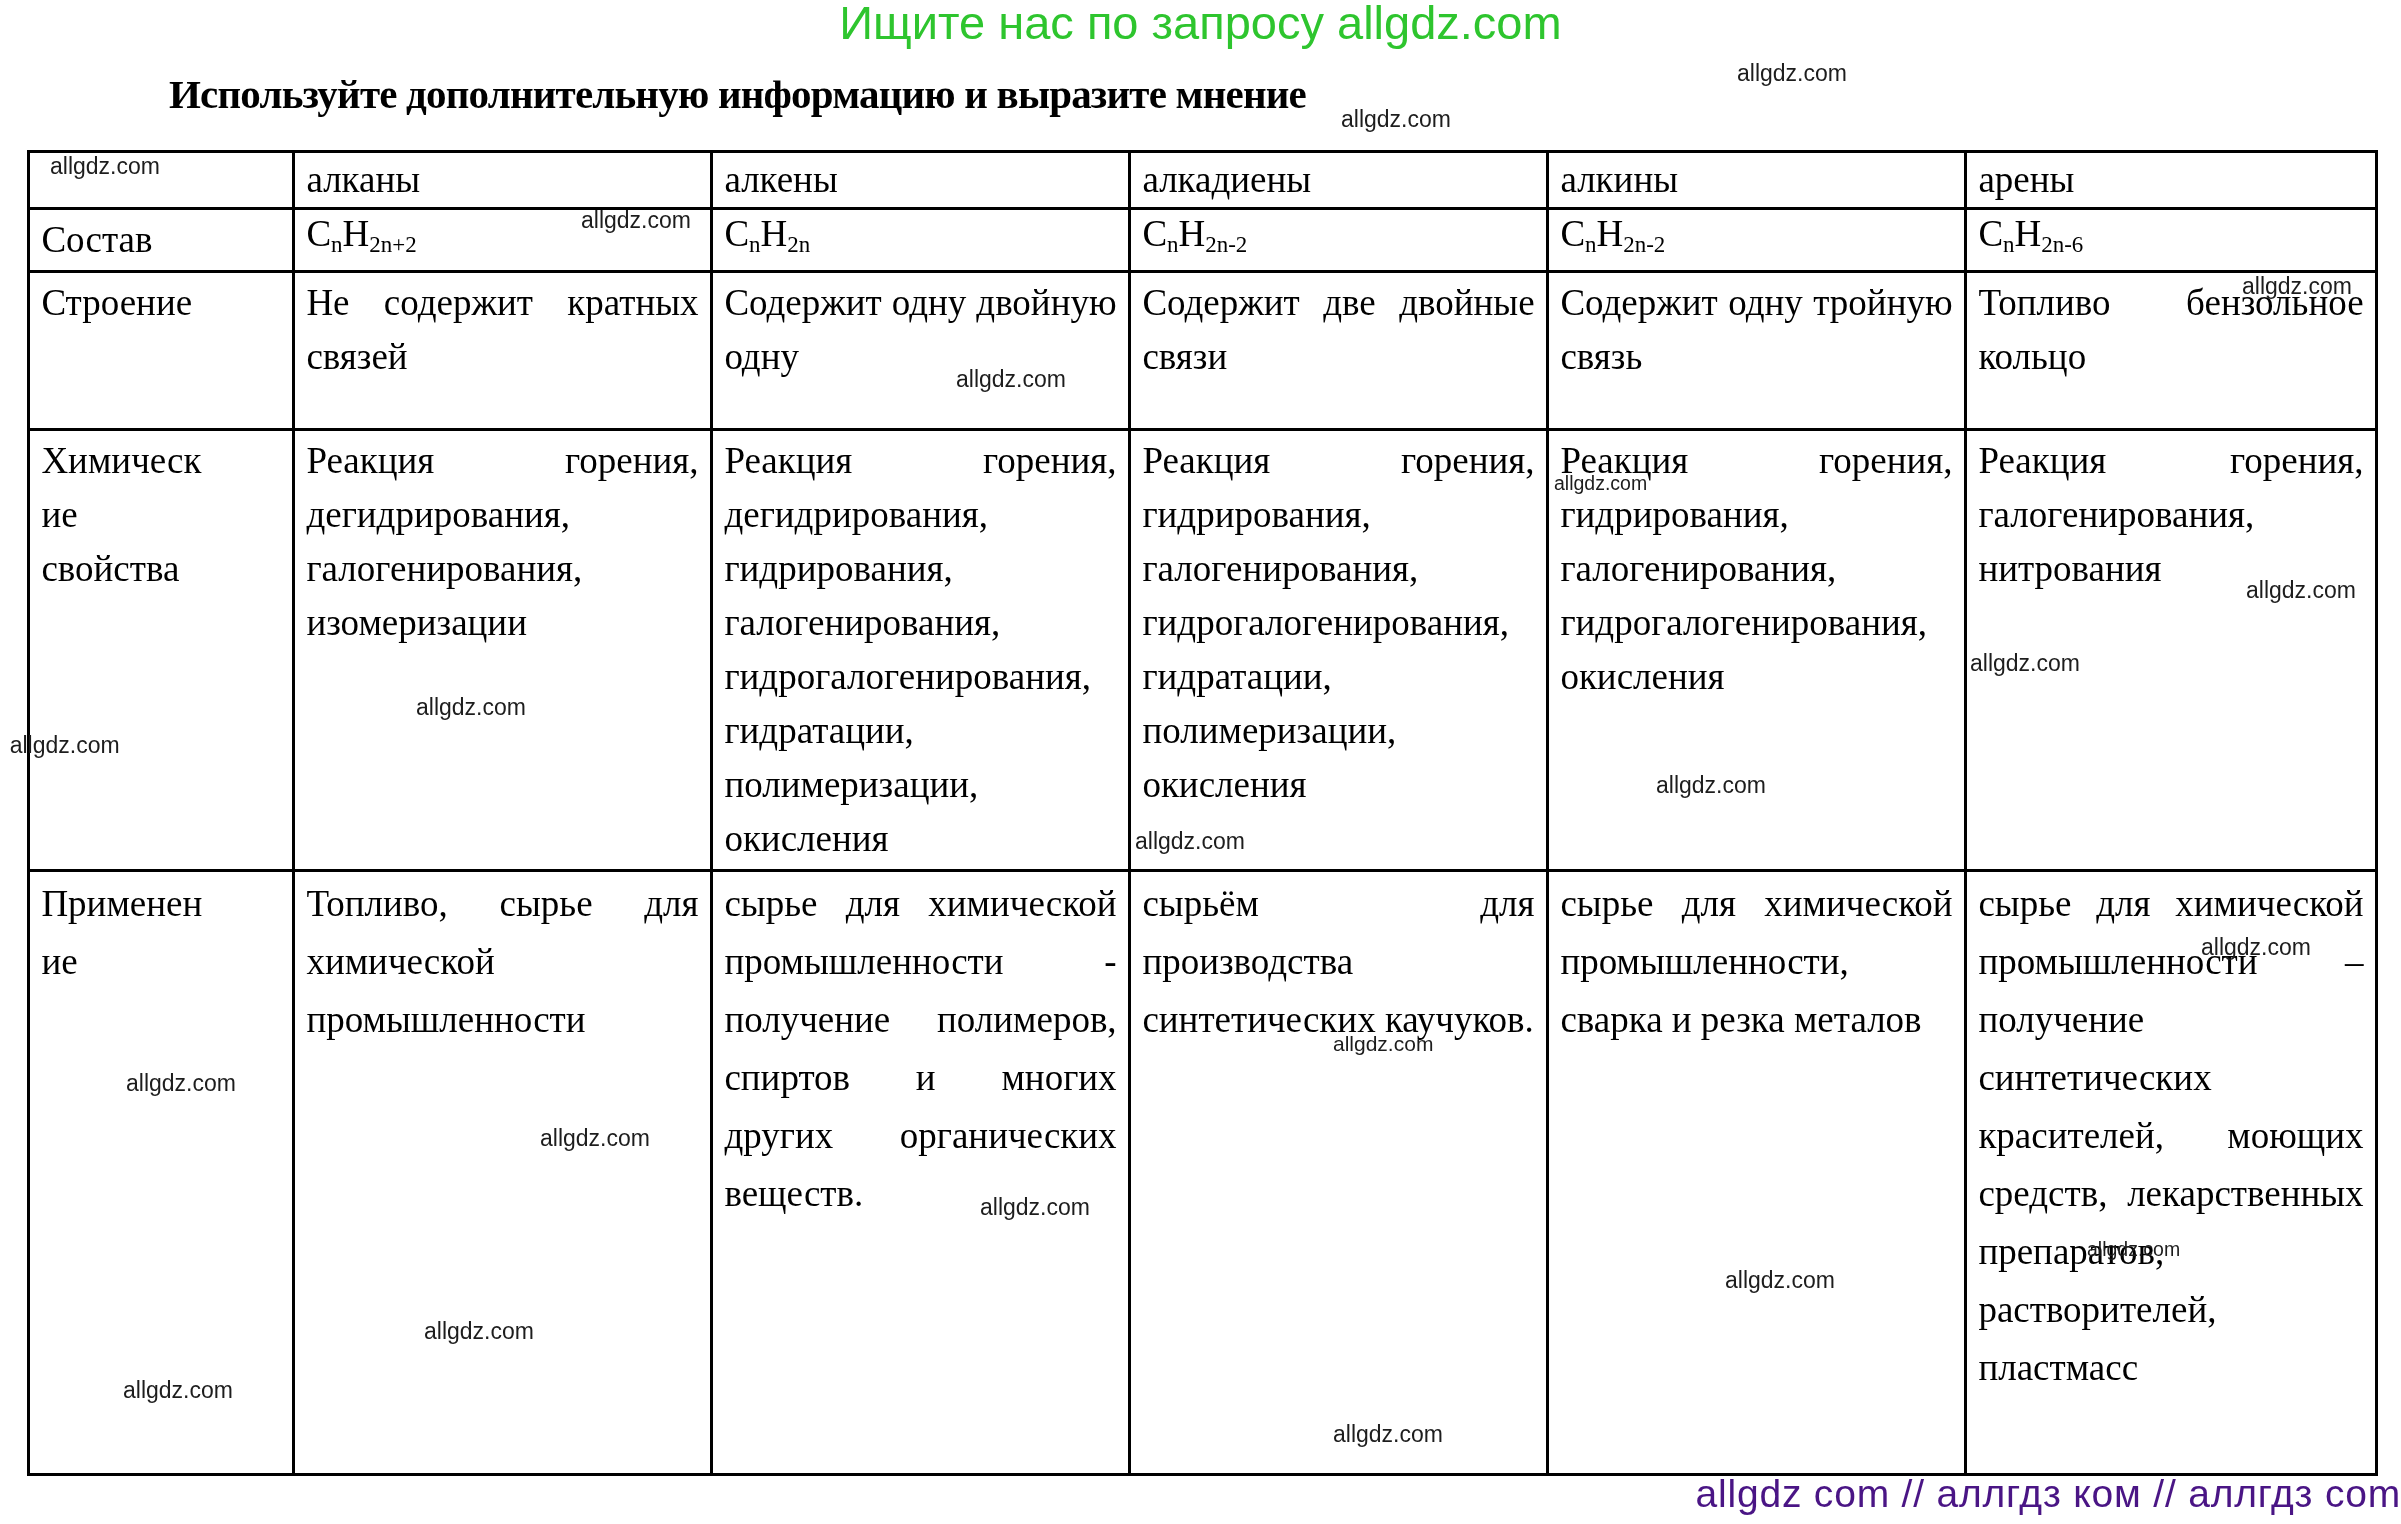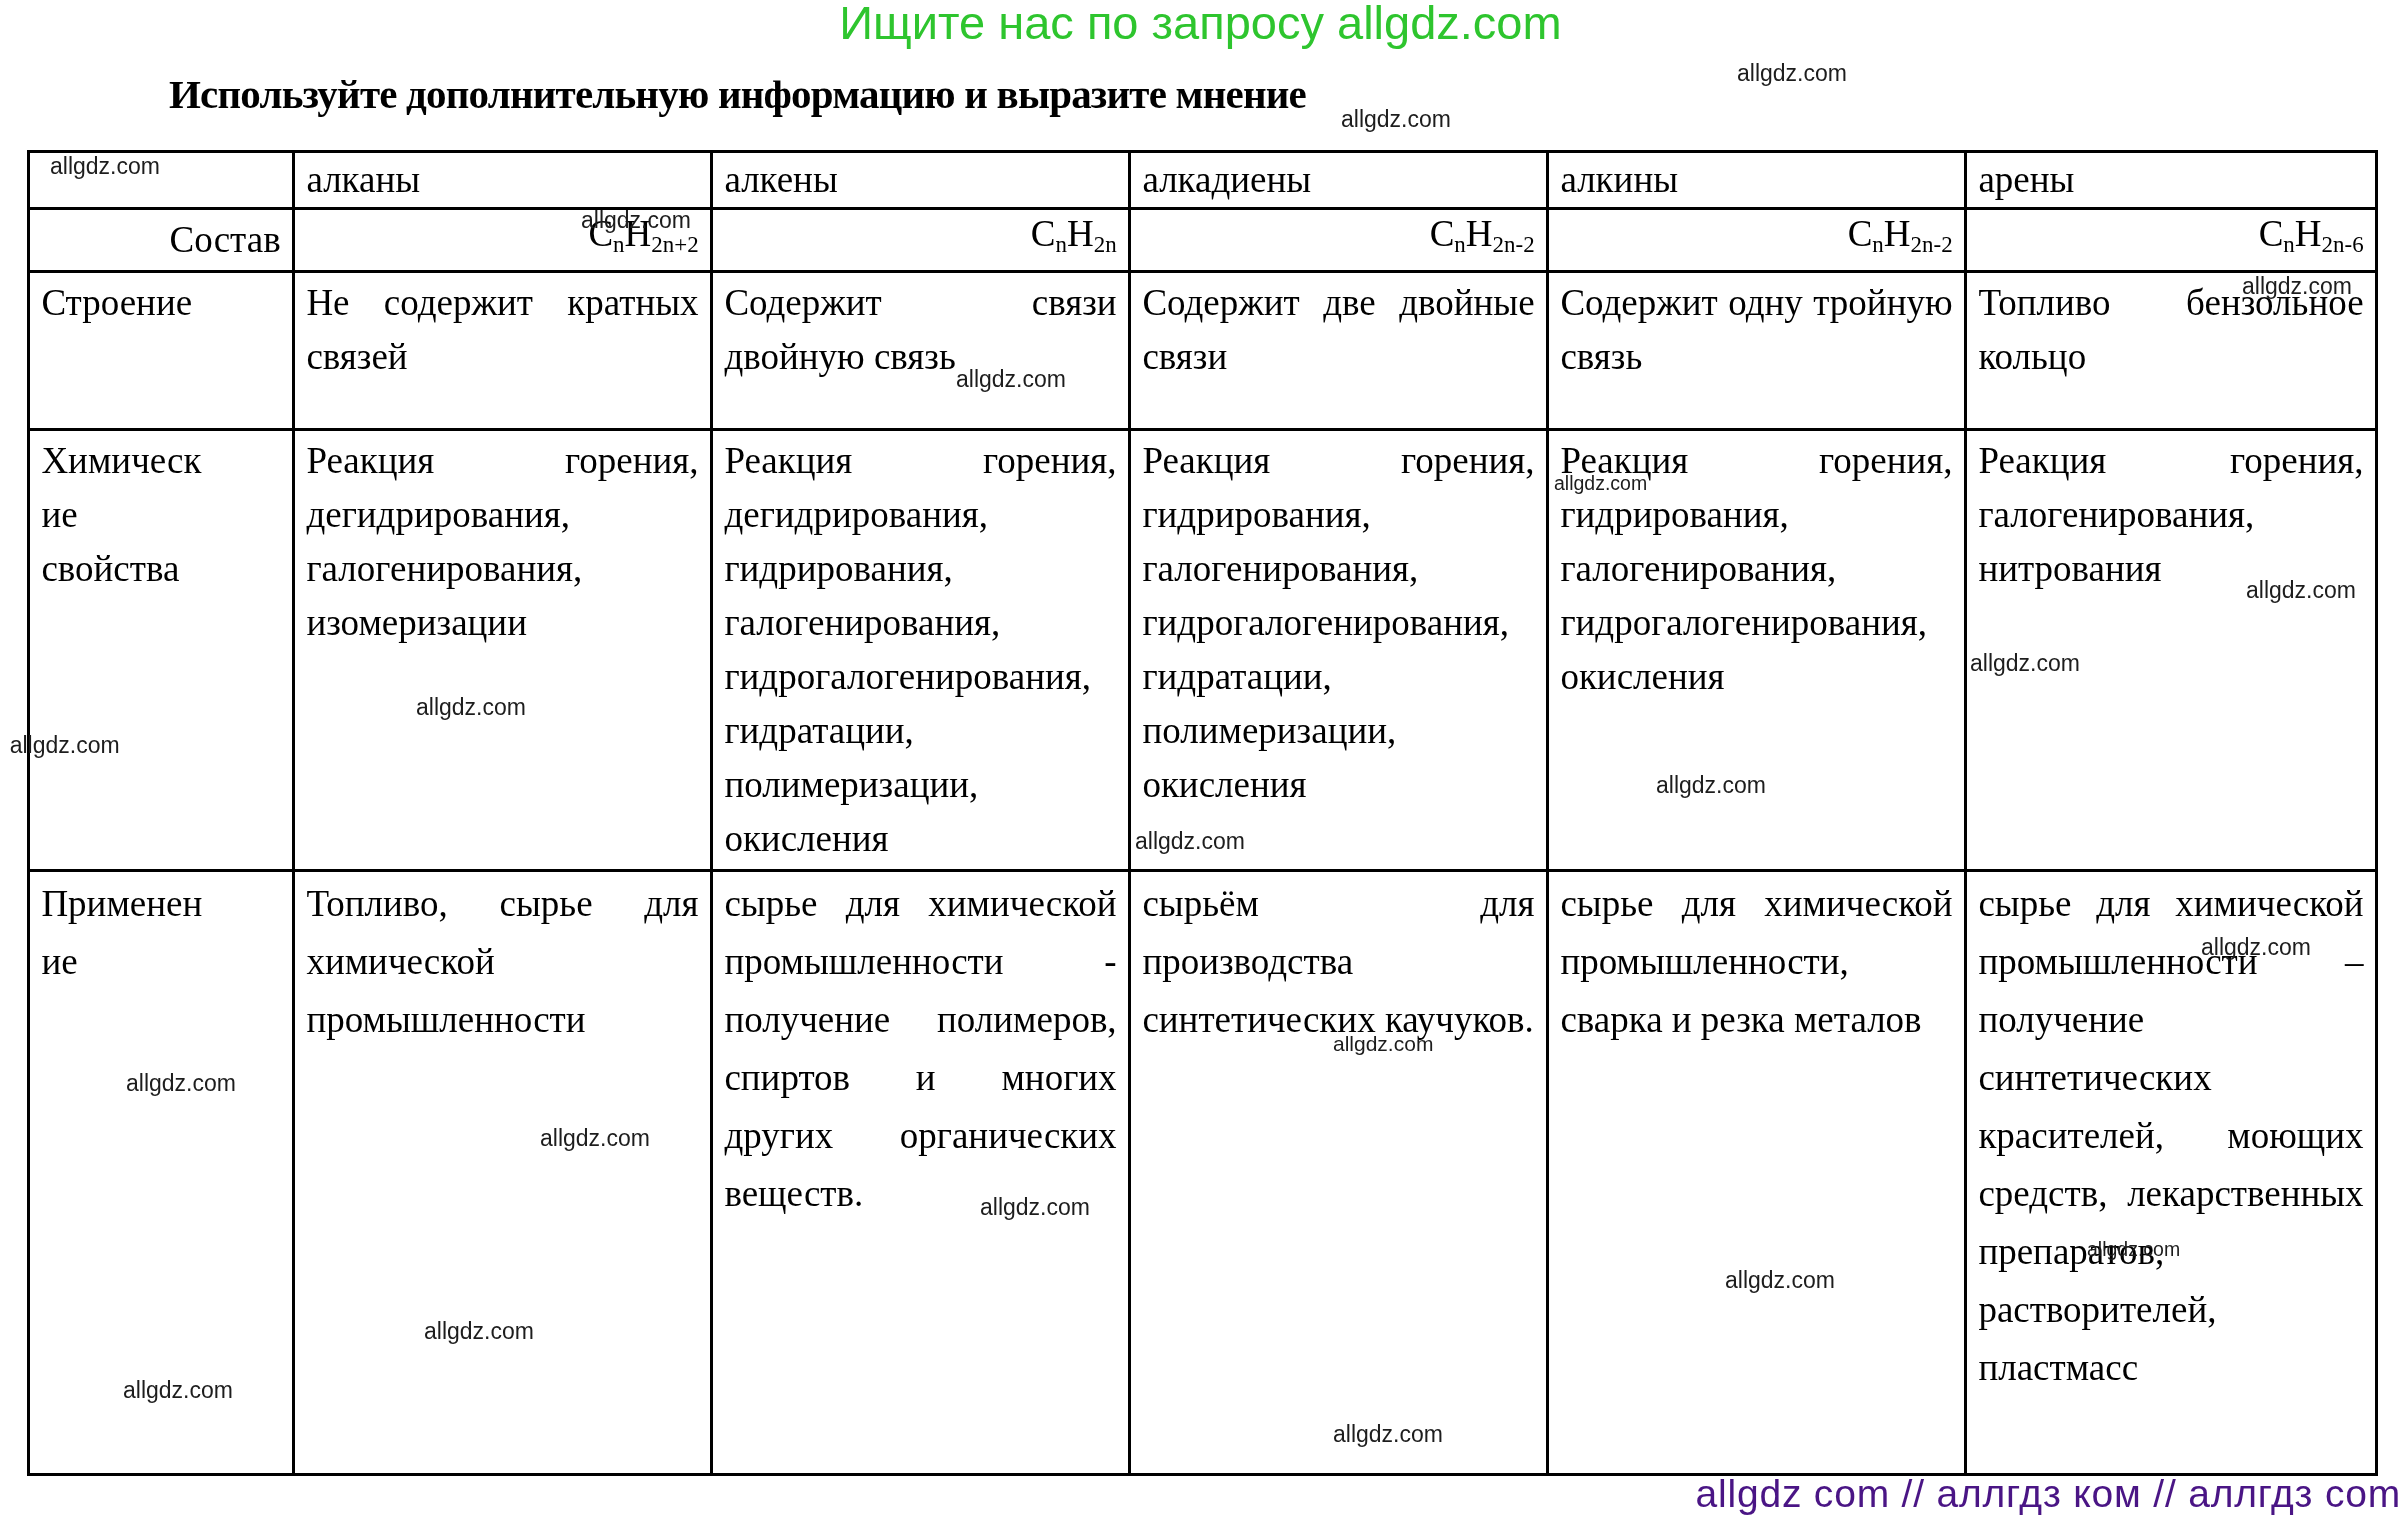--- a/index.html
+++ b/index.html
@@ -38,21 +38,21 @@
     text-align:justify;
     overflow:hidden;
     overflow-wrap:anywhere;
   }
   tr.r-head{height:57px;padding-left:21px;}
   tr.r-comp{height:57px;}
   tr.r-struct{height:158px;}
   tr.r-chem{height:440px;}
   tr.r-app{height:604px;}
   tr.r-head td{vertical-align:bottom;padding-bottom:4.9px;line-height:44px;text-align:left;}
-  tr.r-comp td{vertical-align:middle;line-height:42px;text-align:right;}
+  tr.r-comp td{vertical-align:middle;line-height:42px;text-align:left;}
   td.label-cell{
     white-space:pre-line;
     text-align:left;
     line-height:54px;
   }
   tr.r-app td{line-height:58px;}
   .formula .sb{
     font-size:0.62em;
     vertical-align:-0.28em;
   }
@@ -104,21 +104,21 @@
       <td class="label-cell">Состав</td>
       <td class="formula"><span>C</span><span class="sb">n</span><span>H</span><span class="sb">2n+2</span></td>
       <td class="formula"><span>C</span><span class="sb">n</span><span>H</span><span class="sb">2n</span></td>
       <td class="formula"><span>C</span><span class="sb">n</span><span>H</span><span class="sb">2n-2</span></td>
       <td class="formula"><span>C</span><span class="sb">n</span><span>H</span><span class="sb">2n-2</span></td>
       <td class="formula"><span>C</span><span class="sb">n</span><span>H</span><span class="sb">2n-6</span></td>
     </tr>
     <tr class="r-struct">
       <td class="label-cell">Строение</td>
       <td>Не содержит кратных связей</td>
-      <td>Содержит связи двойную связь</td>
+      <td>Содержит одну двойную одну</td>
       <td>Содержит две двойные связи</td>
       <td>Содержит одну тройную связь</td>
       <td>Топливо бензольное кольцо</td>
     </tr>
     <tr class="r-chem">
       <td class="label-cell">Химическ
 ие
 свойства</td>
       <td>Реакция горения, дегидрирования, галогенирования, изомеризации</td>
       <td>Реакция горения, дегидрирования, гидрирования, галогенирования, гидрогалогенирования, гидратации, полимеризации, окисления</td>

